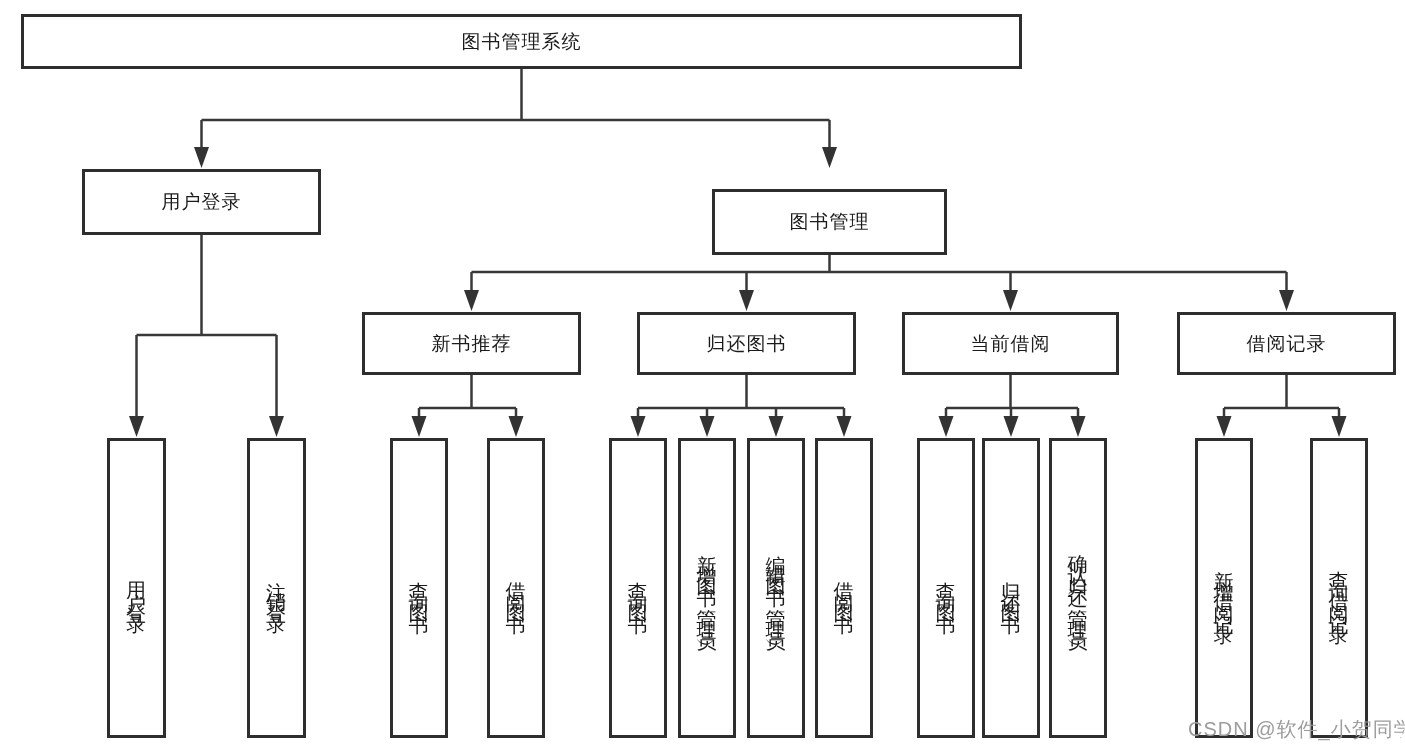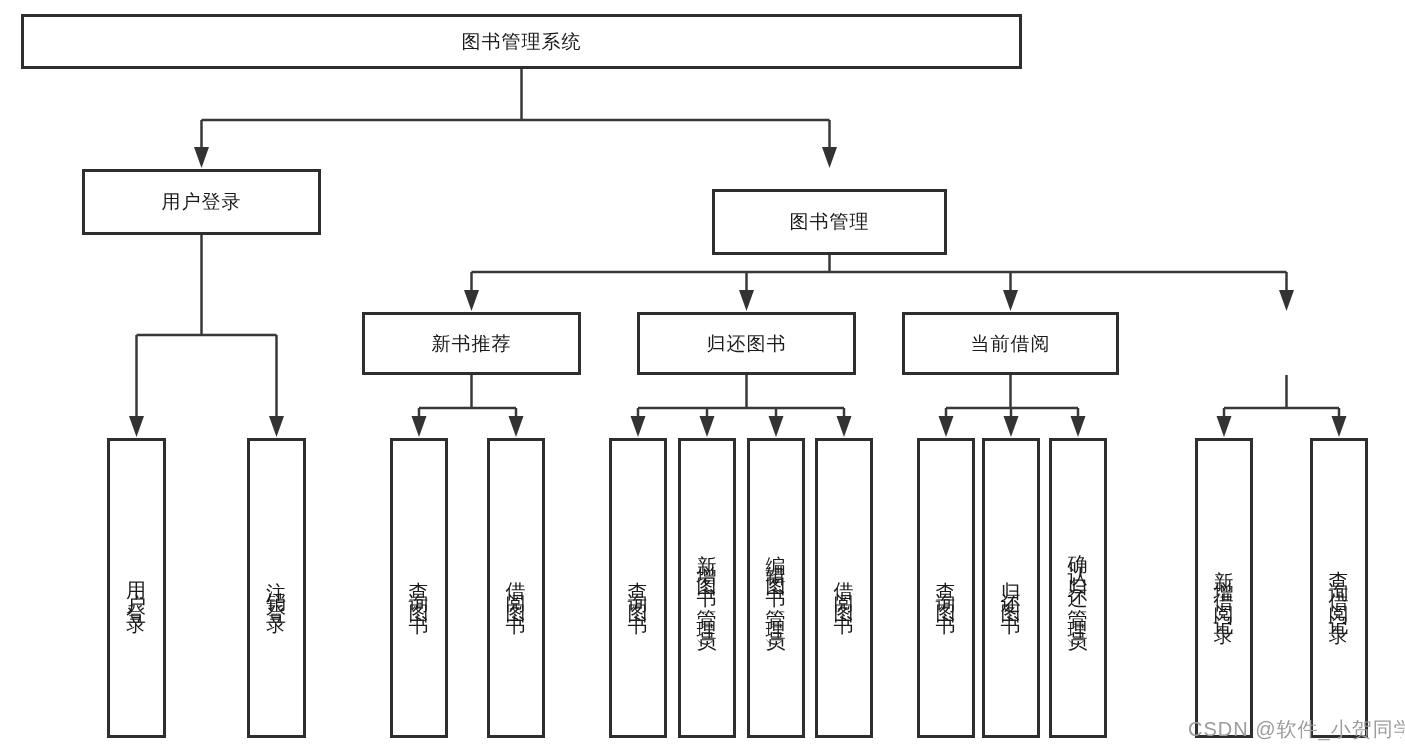--- a/index.html
+++ b/index.html
@@ -127,20 +127,23 @@
 
   <div class="box l3" style="left:362px;width:219px;">
     <span>新书推荐</span>
   </div>
   <div class="box l3" style="left:637px;width:219px;">
     <span>归还图书</span>
   </div>
   <div class="box l3" style="left:902px;width:217px;">
     <span>当前借阅</span>
   </div>
+  <div class="box l3" style="left:1177px;width:219px;">
+    <span>借阅记录</span>
+  </div>
 
   <div class="box leaf" style="left:107px;width:59px;">
     <span class="vtext">用户登录</span>
   </div>
   <div class="box leaf" style="left:247px;width:59px;">
     <span class="vtext">注销登录</span>
   </div>
 
   <div class="box leaf" style="left:390px;width:58px;">
     <span class="vtext">查询图书</span>

